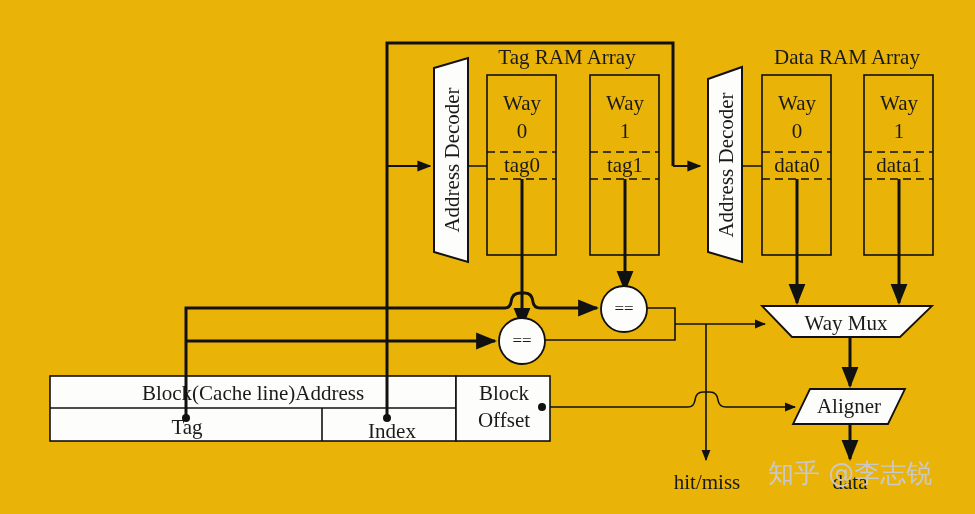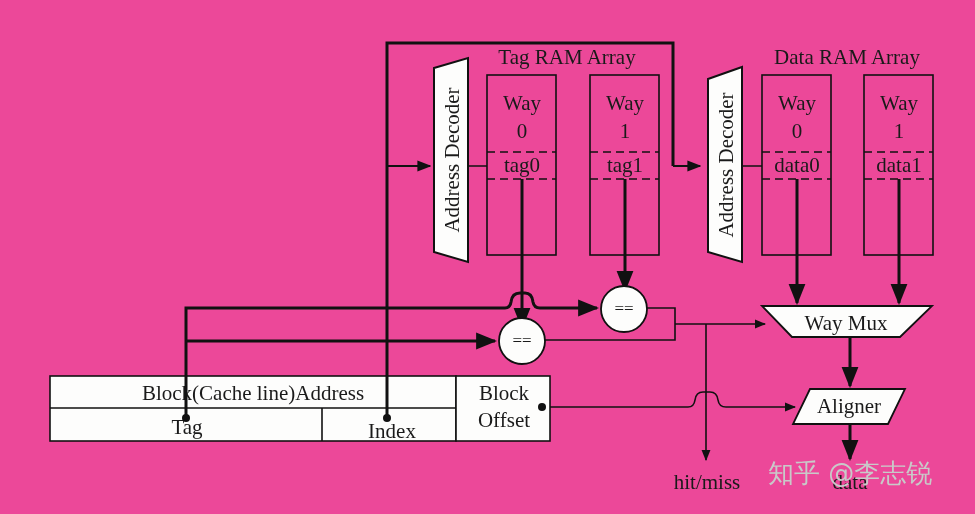--- a/index.html
+++ b/index.html
@@ -1,16 +1,16 @@
 <!DOCTYPE html>
 <html><head>
 <meta charset="utf-8">
 <style>
   html, body { margin: 0; padding: 0; background: #fdfdfc; }
-  .canvas { position: relative; width: 975px; height: 514px; overflow: hidden; background: #ec4899; }
+  .canvas { position: relative; width: 975px; height: 514px; overflow: hidden; background: #eab308; }
   svg { position: absolute; left: 0; top: 0; }
   text { font-family: "Liberation Serif", "DejaVu Serif", serif; fill: #1a1a1a; }
   .lbl { font-size: 21px; }
   .wm { font-family: "DejaVu Sans", sans-serif; font-size: 26px; fill: #c9c9c9; }
 </style>
 </head>
 <body>
 
 <div class="canvas">
 <svg width="975" height="514" viewBox="0 0 975 514" xmlns="http://www.w3.org/2000/svg">

